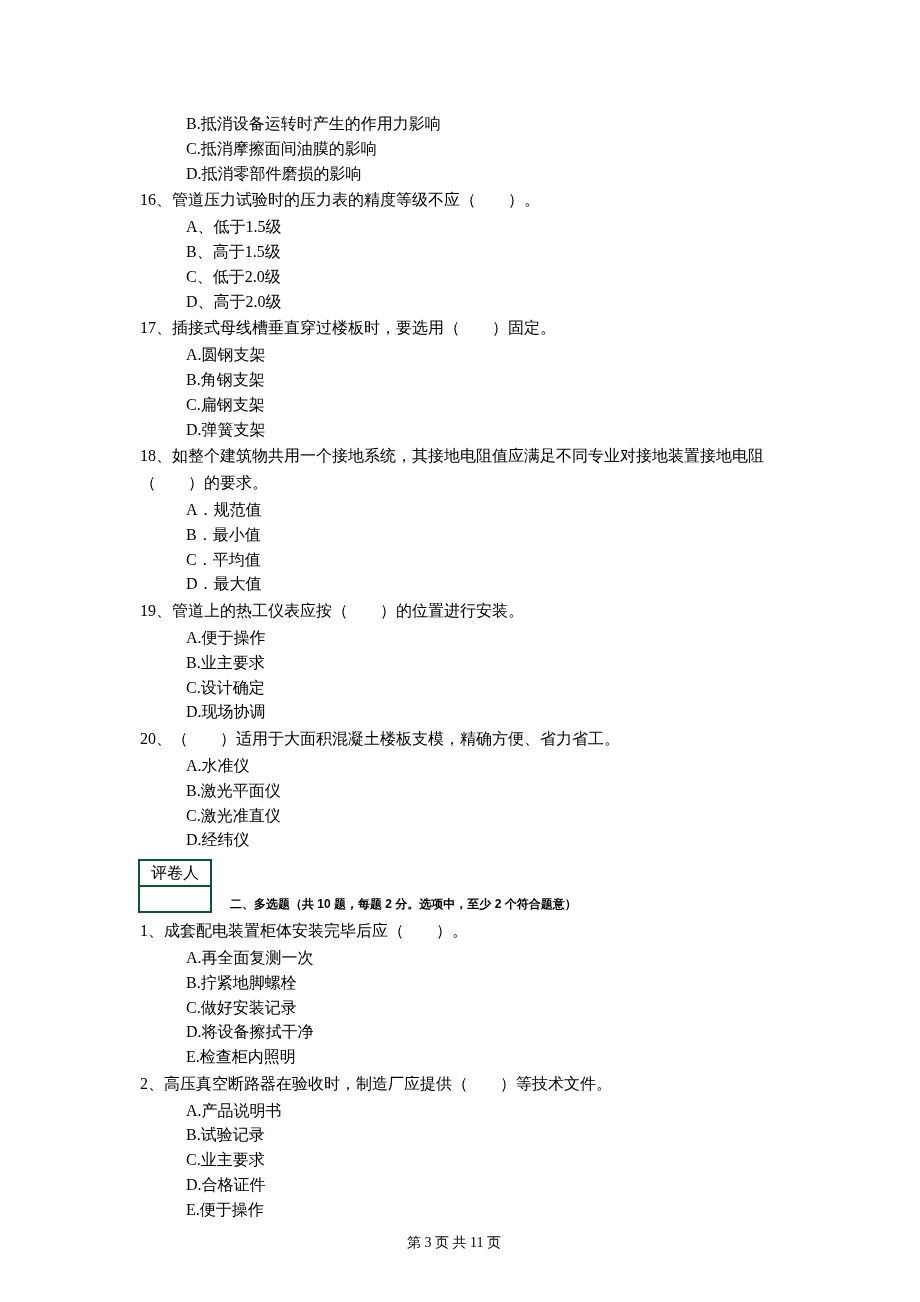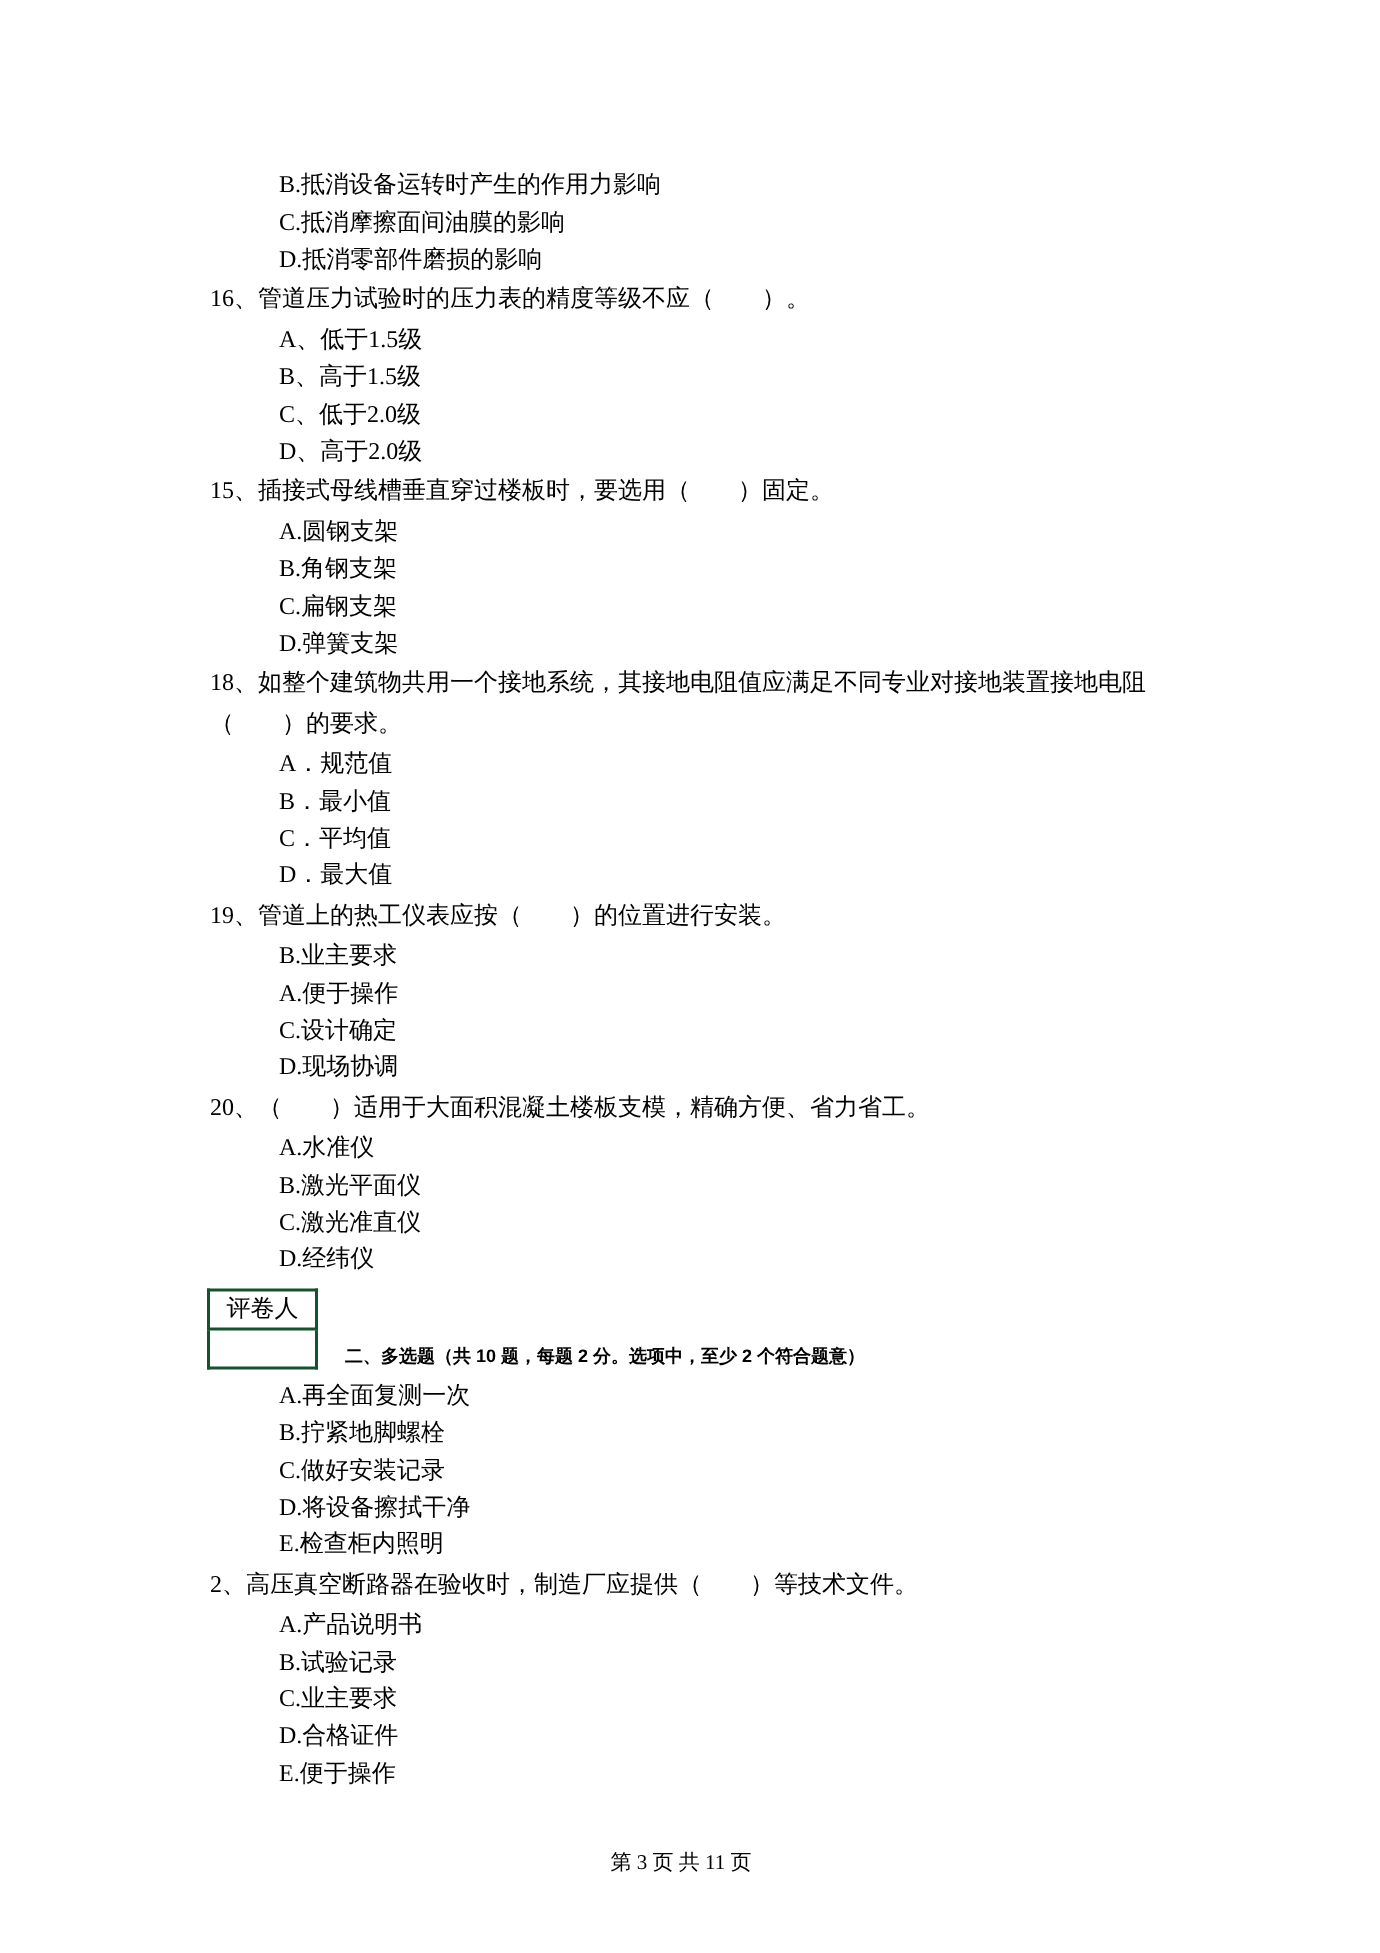--- a/index.html
+++ b/index.html
@@ -71,36 +71,36 @@
   <p class="opt-line">B.抵消设备运转时产生的作用力影响</p>
   <p class="opt-line">C.抵消摩擦面间油膜的影响</p>
   <p class="opt-line">D.抵消零部件磨损的影响</p>
 
   <p class="q-line">16、管道压力试验时的压力表的精度等级不应（　　）。</p>
   <p class="opt-line">A、低于1.5级</p>
   <p class="opt-line">B、高于1.5级</p>
   <p class="opt-line">C、低于2.0级</p>
   <p class="opt-line">D、高于2.0级</p>
 
-  <p class="q-line">15、插接式母线槽垂直穿过楼板时，要选用（　　）固定。</p>
+  <p class="q-line">17、插接式母线槽垂直穿过楼板时，要选用（　　）固定。</p>
   <p class="opt-line">A.圆钢支架</p>
   <p class="opt-line">B.角钢支架</p>
   <p class="opt-line">C.扁钢支架</p>
   <p class="opt-line">D.弹簧支架</p>
 
   <p class="q-line">18、如整个建筑物共用一个接地系统，其接地电阻值应满足不同专业对接地装置接地电阻</p>
   <p class="q-line">（　　）的要求。</p>
   <p class="opt-line">A．规范值</p>
   <p class="opt-line">B．最小值</p>
   <p class="opt-line">C．平均值</p>
   <p class="opt-line">D．最大值</p>
 
   <p class="q-line">19、管道上的热工仪表应按（　　）的位置进行安装。</p>
+  <p class="opt-line">A.便于操作</p>
   <p class="opt-line">B.业主要求</p>
-  <p class="opt-line">A.便于操作</p>
   <p class="opt-line">C.设计确定</p>
   <p class="opt-line">D.现场协调</p>
 
   <p class="q-line">20、（　　）适用于大面积混凝土楼板支模，精确方便、省力省工。</p>
   <p class="opt-line">A.水准仪</p>
   <p class="opt-line">B.激光平面仪</p>
   <p class="opt-line">C.激光准直仪</p>
   <p class="opt-line">D.经纬仪</p>
 
   <div class="section-row">
@@ -110,20 +110,21 @@
             <td>评卷人</td>
           </tr>
       <tr>
             <td class="blank"></td>
           </tr>
     </tbody>
       </table>
     <div class="section-title">二、多选题（共 10 题，每题 2 分。选项中，至少 2 个符合题意）</div>
   </div>
 
+  <p class="q-line">1、成套配电装置柜体安装完毕后应（　　）。</p>
   <p class="opt-line">A.再全面复测一次</p>
   <p class="opt-line">B.拧紧地脚螺栓</p>
   <p class="opt-line">C.做好安装记录</p>
   <p class="opt-line">D.将设备擦拭干净</p>
   <p class="opt-line">E.检查柜内照明</p>
 
   <p class="q-line">2、高压真空断路器在验收时，制造厂应提供（　　）等技术文件。</p>
   <p class="opt-line">A.产品说明书</p>
   <p class="opt-line">B.试验记录</p>
   <p class="opt-line">C.业主要求</p>

